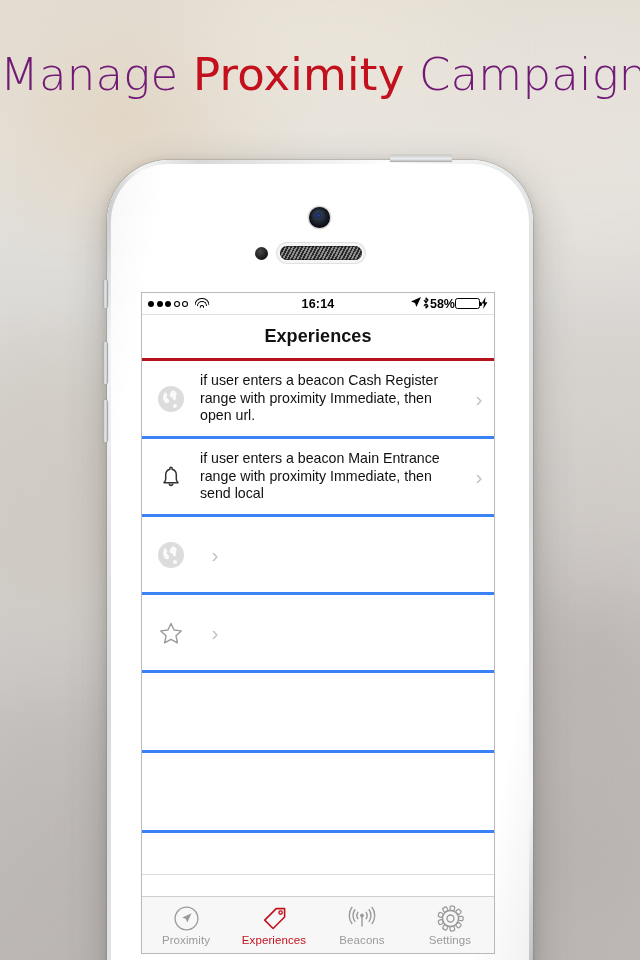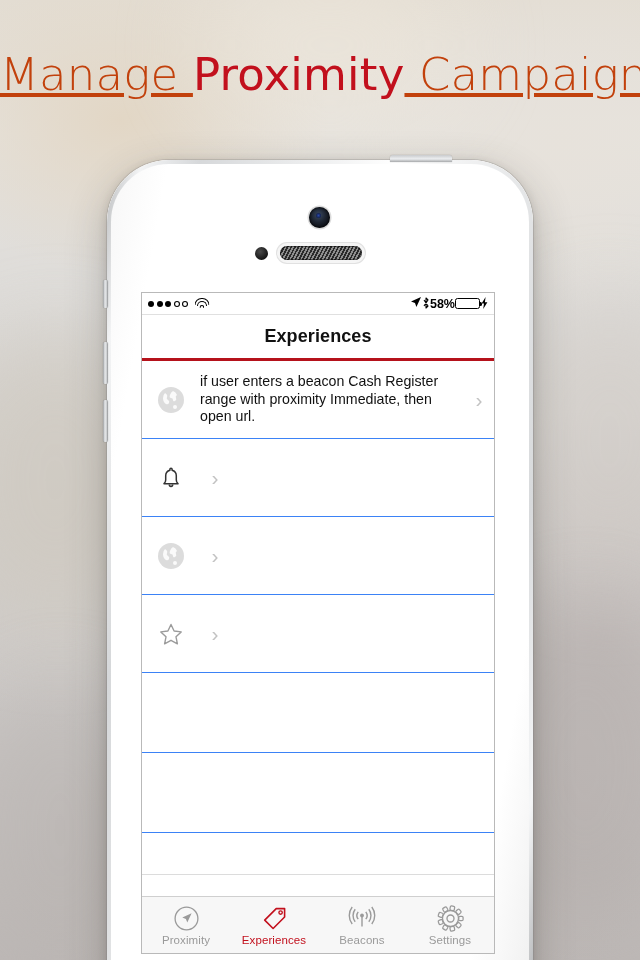--- a/index.html
+++ b/index.html
@@ -52,21 +52,21 @@
     position: absolute;
     left: 0; right: 0; top: 52px;
     text-align: center;
     font-size: 45px;
     font-weight: 300;
     letter-spacing: 0.2px;
     line-height: 1;
     white-space: nowrap;
     font-family: "DejaVu Sans", sans-serif;
   }
-  .headline .light { color: #c2410c; font-weight: 300; text-decoration: underline; }
+  .headline .light { color: #701a75; font-weight: 300; }
   .headline .bold  { color: #c2101d; font-weight: 400; }
 
   
   .phone {
     position: absolute;
     left: 107px;
     top: 160px;
     width: 426px;
     height: 860px;
     border-radius: 62px 62px 40px 40px;
@@ -199,21 +199,21 @@
     border-top:1px solid #e0e0e0;
   }
   .navtitle { font-size:18px; font-weight:700; color:#111; letter-spacing:.1px;}
   .nav-rule { height:3px; background:#b5121b; }
 
   
   .list { background:#fff; }
   .row {
     display:flex; align-items:center;
     height: 78px;
-    border-bottom:1px solid #3b82f6;
+    border-bottom:3px solid #3b82f6;
     box-sizing:border-box;
   }
   .row.empty { height:80px; }
   .row.empty.short { height:42px; border-bottom:1px solid #dcdcdc; }
   .row-icon {
     width:58px; display:flex; align-items:center; justify-content:center;
     flex:0 0 58px;
   }
   .row-text {
     flex:1;
@@ -284,20 +284,21 @@
               <span class="dot"></span>
               <span class="dot empty"></span>
               <span class="dot empty"></span>
           </div>
           <div class="wifi">
               <i></i>
               <i></i>
               <i></i>
             </div>
         </div>
+        <div class="sb-center">16:14</div>
         <div class="sb-right">
           <span>
             <svg width="12" height="12" viewBox="0 0 12 12">
                 <path d="M11 1 L1 5.6 L5 6.9 L6.4 11 Z" fill="#000"></path>
               </svg>
           </span>
           <span class="bt">
             <svg width="8" height="12" viewBox="0 0 8 12">
                 <path d="M2 3 L6 9 L4 11 L4 1 L6 3 L2 9" stroke="#000" stroke-width="1.1" fill="none" stroke-linejoin="round"></path>
               </svg>
@@ -330,20 +331,21 @@
      <div class="row-text">if user enters a beacon Cash Register  range with proximity Immediate, then open url.</div>
      <div class="chev">›</div>
           </div>
           <div class="row">
             <div class="row-icon">
               <svg width="30" height="30" viewBox="0 0 30 30">
       <path d="M15 5.2 q1.1 0 1.1 1.1 v0.9 q4.2 1.1 4.2 5.6 v4.3 q0 2.4 1.7 3.6 h-14 q1.7 -1.2 1.7 -3.6 v-4.3 q0 -4.5 4.2 -5.6 v-0.9 q0 -1.1 1.1 -1.1z" fill="none" stroke="#333" stroke-width="1.5" stroke-linejoin="round"></path>
       <path d="M13.3 21.6 q0 1.9 1.7 1.9 q1.7 0 1.7 -1.9" fill="none" stroke="#333" stroke-width="1.5"></path>
     </svg>
             </div>
+     <div class="row-text">if user enters a beacon Main Entrance range with proximity Immediate, then send local</div>
      <div class="chev">›</div>
           </div>
           <div class="row">
             <div class="row-icon">
               <svg width="30" height="30" viewBox="0 0 30 30">
       <circle cx="15" cy="15" r="13" fill="#dcdcdc"></circle>
       <path d="M9 8 q3 2 2 4 q-1 2 1 3 q2 1 1 3 q-1 2 -3 1 q-3 -2 -3 -6 q0 -3 2 -5z" fill="#fafafa"></path>
       <path d="M17 6 q3 1 4 4 q-2 1 -1 3 q1 2 -1 3 q-2 1 -2 -1 q0 -2 -2 -2 q-2 0 -1 -3 q1 -3 3 -4z" fill="#fafafa"></path>
       <path d="M19 20 q2 0 2 2 q0 2 -2 2 q-2 0 -2 -2 q0 -2 2 -2z" fill="#fafafa"></path>
     </svg>

